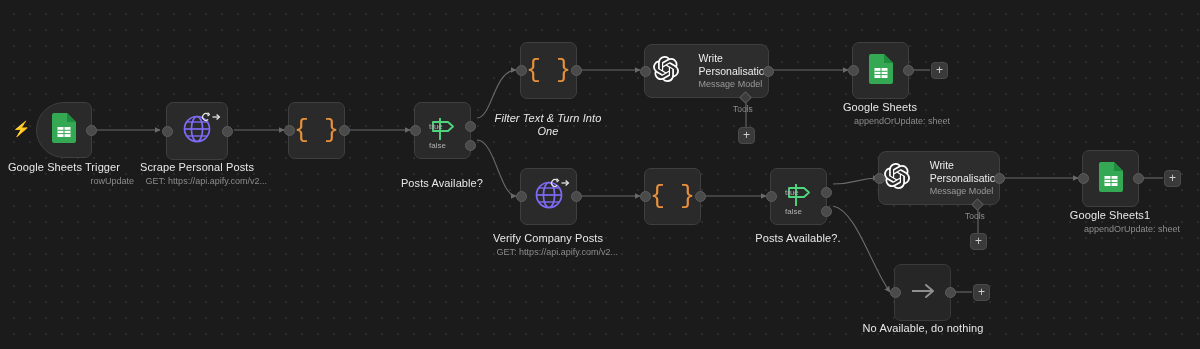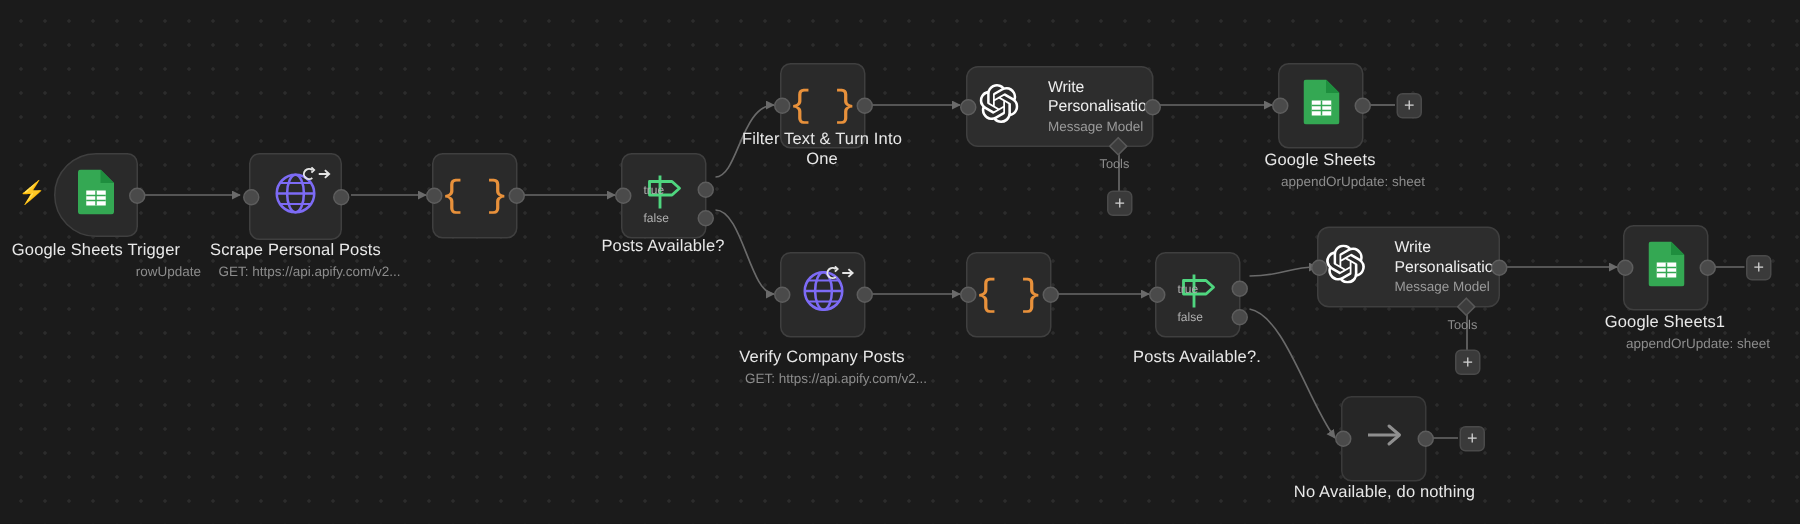--- a/index.html
+++ b/index.html
@@ -264,28 +264,28 @@
         <path d="M4,6 h15 l5,4.5 l-5,4.5 h-15 z" fill="none" stroke="#4fd67f" stroke-width="1.9" stroke-linejoin="round"></path>
         <line x1="11" y1="2" x2="11" y2="24" stroke="#4fd67f" stroke-width="1.9"></line>
       </svg>
     </span>
     <span class="port in"></span>
     <span class="port p-true"></span>
     <span class="port p-false"></span>
     <span class="port-label l-true">true</span>
     <span class="port-label l-false">false</span>
   </div>
-  <div class="caption" style="left:372px; top:158px; width:140px;">Posts Available?</div>
+  <div class="caption" style="left:372px; top:177px; width:140px;">Posts Available?</div>
 
   <div class="node" style="left:520px; top:42px; width:57px; height:57px;">
     <span class="ico" style="color:#e8913b; font-size:25px; line-height:25px; font-family:'Liberation Mono', monospace;">{ }</span>
     <span class="port in"></span>
     <span class="port out"></span>
   </div>
-  <div class="caption wrap" style="left:488px; top:87px; width:120px;">Filter Text &amp; Turn Into One</div>
+  <div class="caption wrap" style="left:488px; top:112px; width:120px;font-style:italic;">Filter Text &amp; Turn Into One</div>
 
   <div class="node wide" style="left:644px; top:44px; width:125px; height:54px;">
     <span class="ico">
       <svg width="26" height="26" viewBox="0 0 24 24">
         <path fill="#ffffff" d="M22.28 9.82a5.98 5.98 0 0 0-.52-4.91 6.05 6.05 0 0 0-6.51-2.9A6.07 6.07 0 0 0 4.98 4.18a5.98 5.98 0 0 0-3.99 2.9 6.05 6.05 0 0 0 .74 7.1 5.98 5.98 0 0 0 .51 4.91 6.05 6.05 0 0 0 6.52 2.9A5.98 5.98 0 0 0 13.26 24a6.06 6.06 0 0 0 5.77-4.21 5.99 5.99 0 0 0 4-2.9 6.06 6.06 0 0 0-.75-7.07zM13.26 22.43a4.48 4.48 0 0 1-2.88-1.04l.14-.08 4.78-2.76a.79.79 0 0 0 .39-.68v-6.74l2.02 1.17a.07.07 0 0 1 .04.06v5.58a4.5 4.5 0 0 1-4.49 4.49zM3.6 18.3a4.47 4.47 0 0 1-.54-3.01l.14.09 4.79 2.76a.77.77 0 0 0 .78 0l5.84-3.37v2.33a.08.08 0 0 1-.03.06L9.74 19.95a4.5 4.5 0 0 1-6.14-1.64zM2.34 7.9a4.49 4.49 0 0 1 2.35-1.97V11.6a.77.77 0 0 0 .38.67l5.82 3.36-2.02 1.17a.08.08 0 0 1-.07 0L4 13.99a4.5 4.5 0 0 1-1.65-6.14zm16.6 3.86L13.1 8.36 15.12 7.2a.08.08 0 0 1 .07 0l4.84 2.79a4.49 4.49 0 0 1-.68 8.1V12.43a.8.8 0 0 0-.4-.67zm2.01-3.02l-.14-.09-4.78-2.79a.78.78 0 0 0-.79 0L9.4 9.23V6.9a.07.07 0 0 1 .03-.06l4.84-2.79a4.5 4.5 0 0 1 6.68 4.66zM8.3 12.87l-2.02-1.16a.08.08 0 0 1-.04-.06V6.08a4.5 4.5 0 0 1 7.37-3.45l-.14.08L8.69 5.47a.79.79 0 0 0-.39.68zm1.1-2.37l2.6-1.5 2.6 1.5v3l-2.6 1.5-2.6-1.5z"></path>
       </svg>
     </span>
     <span class="ai-text">
       <div class="ai-title">Write Personalisation</div>
       <div class="ai-sub">Message Model</div>

